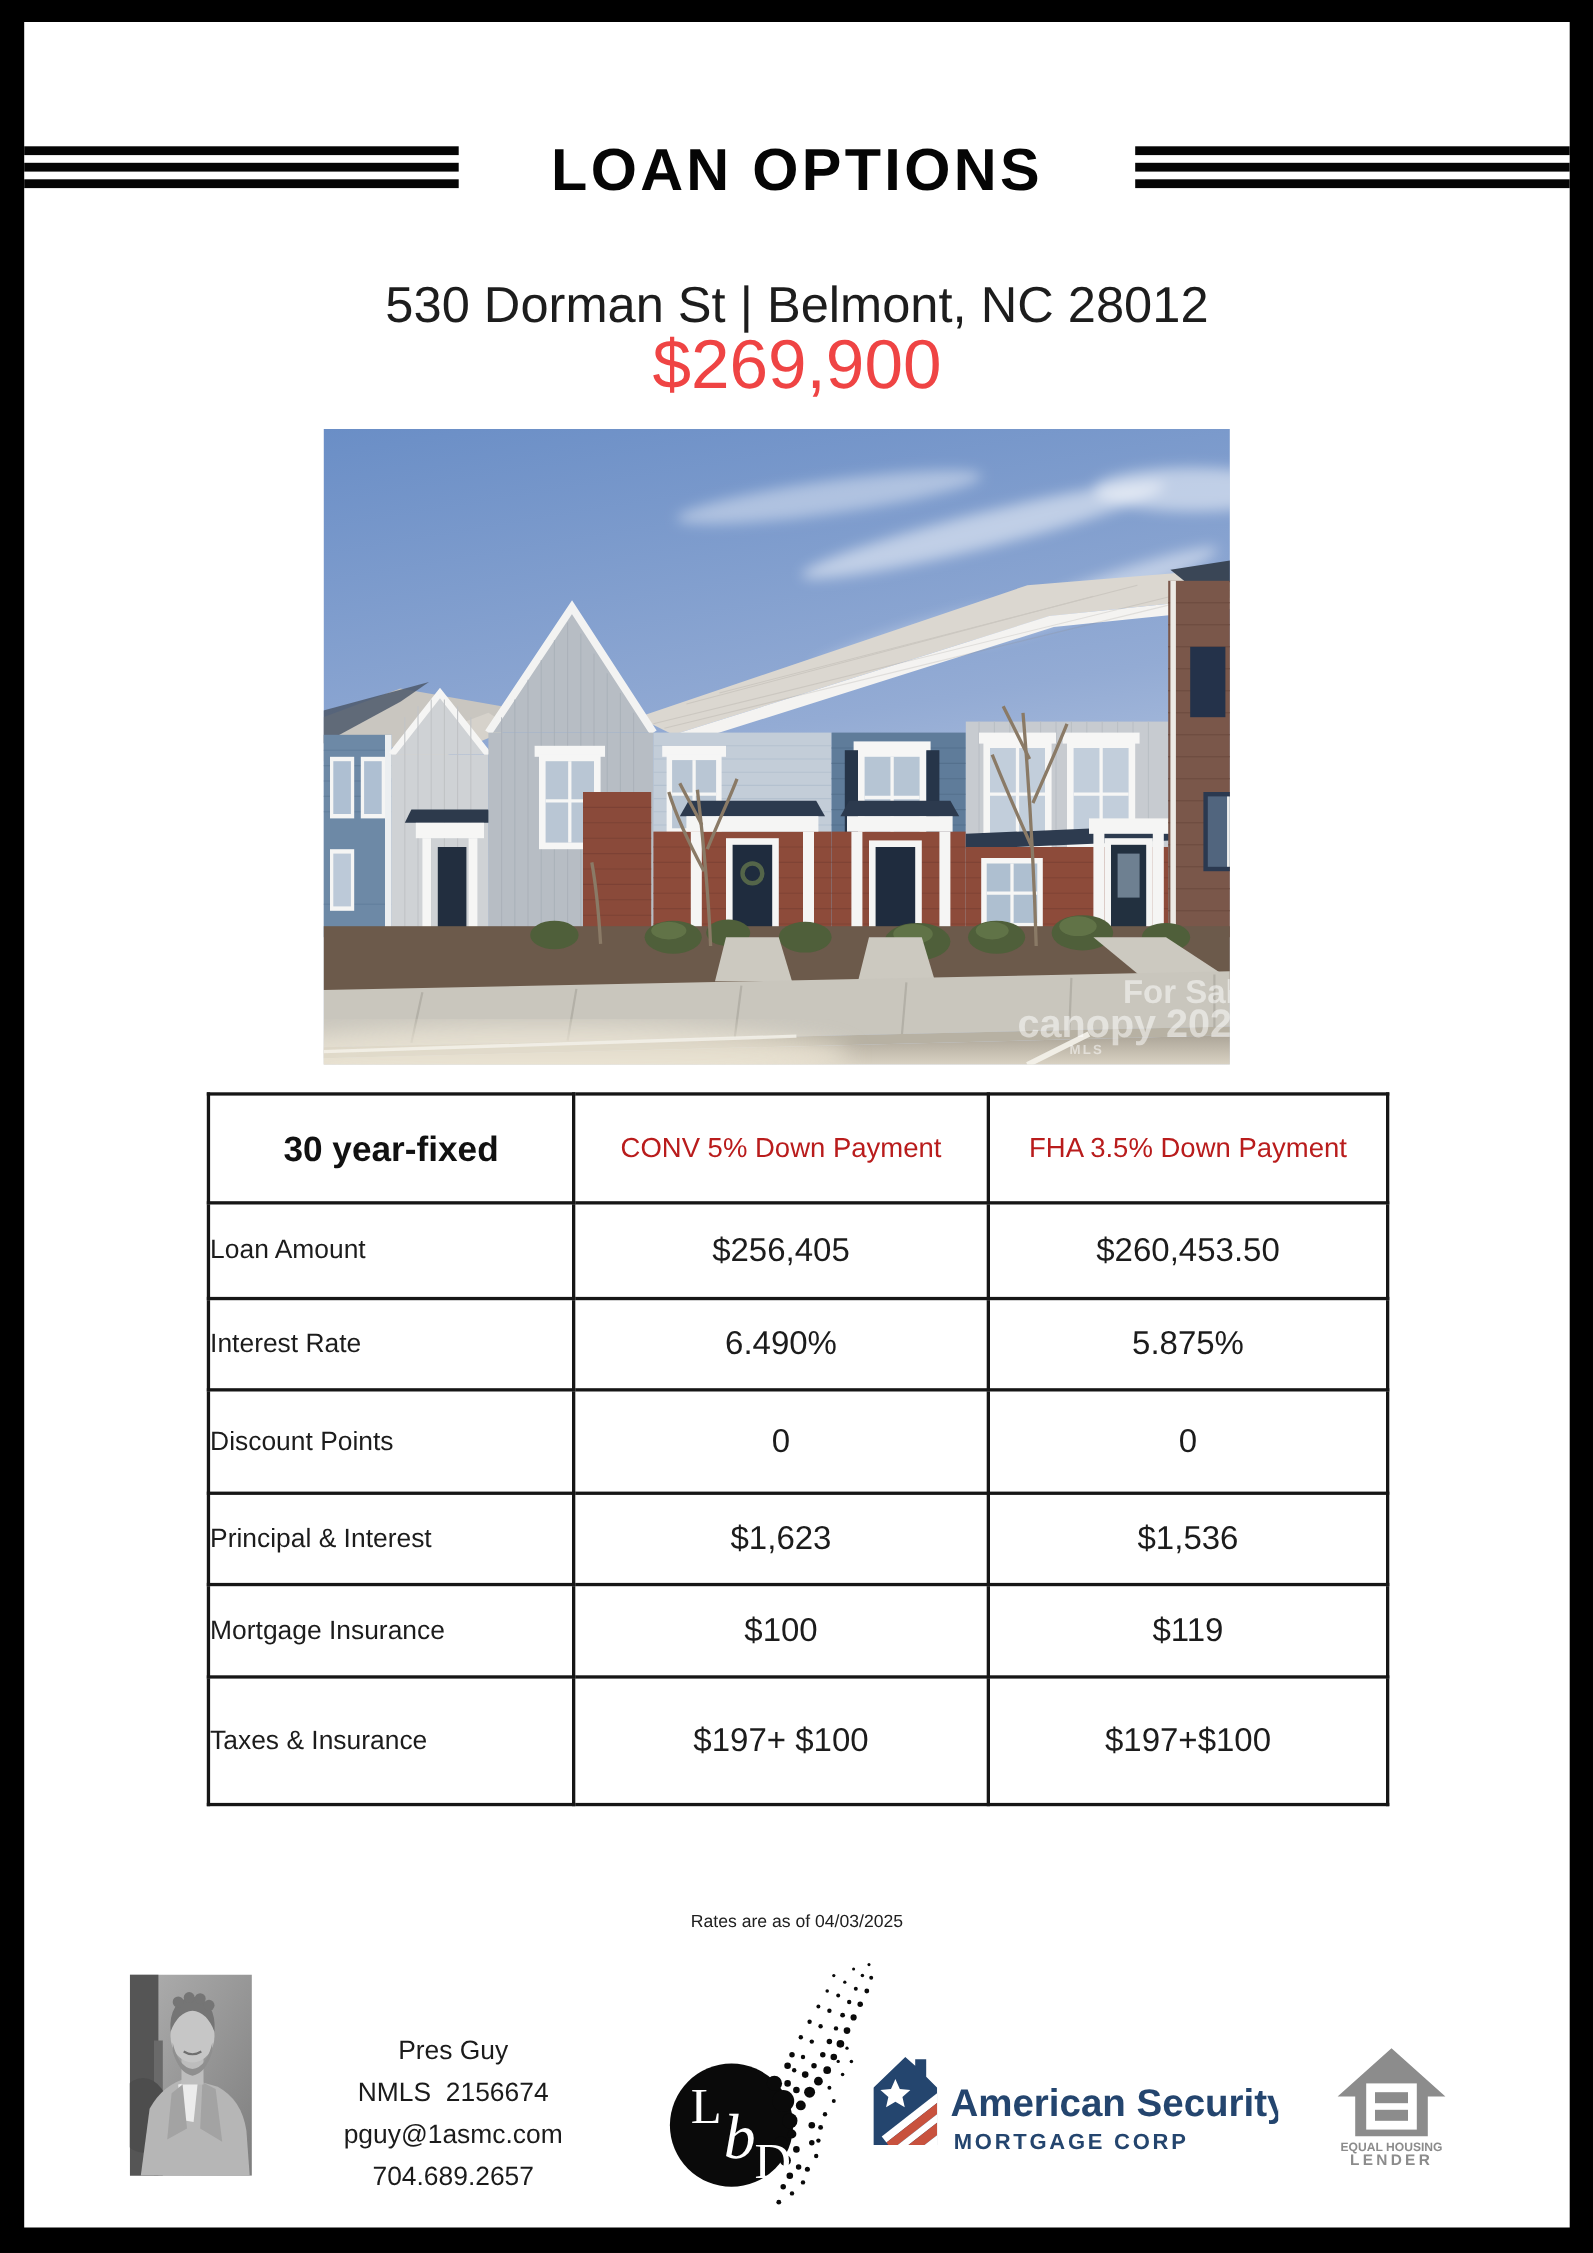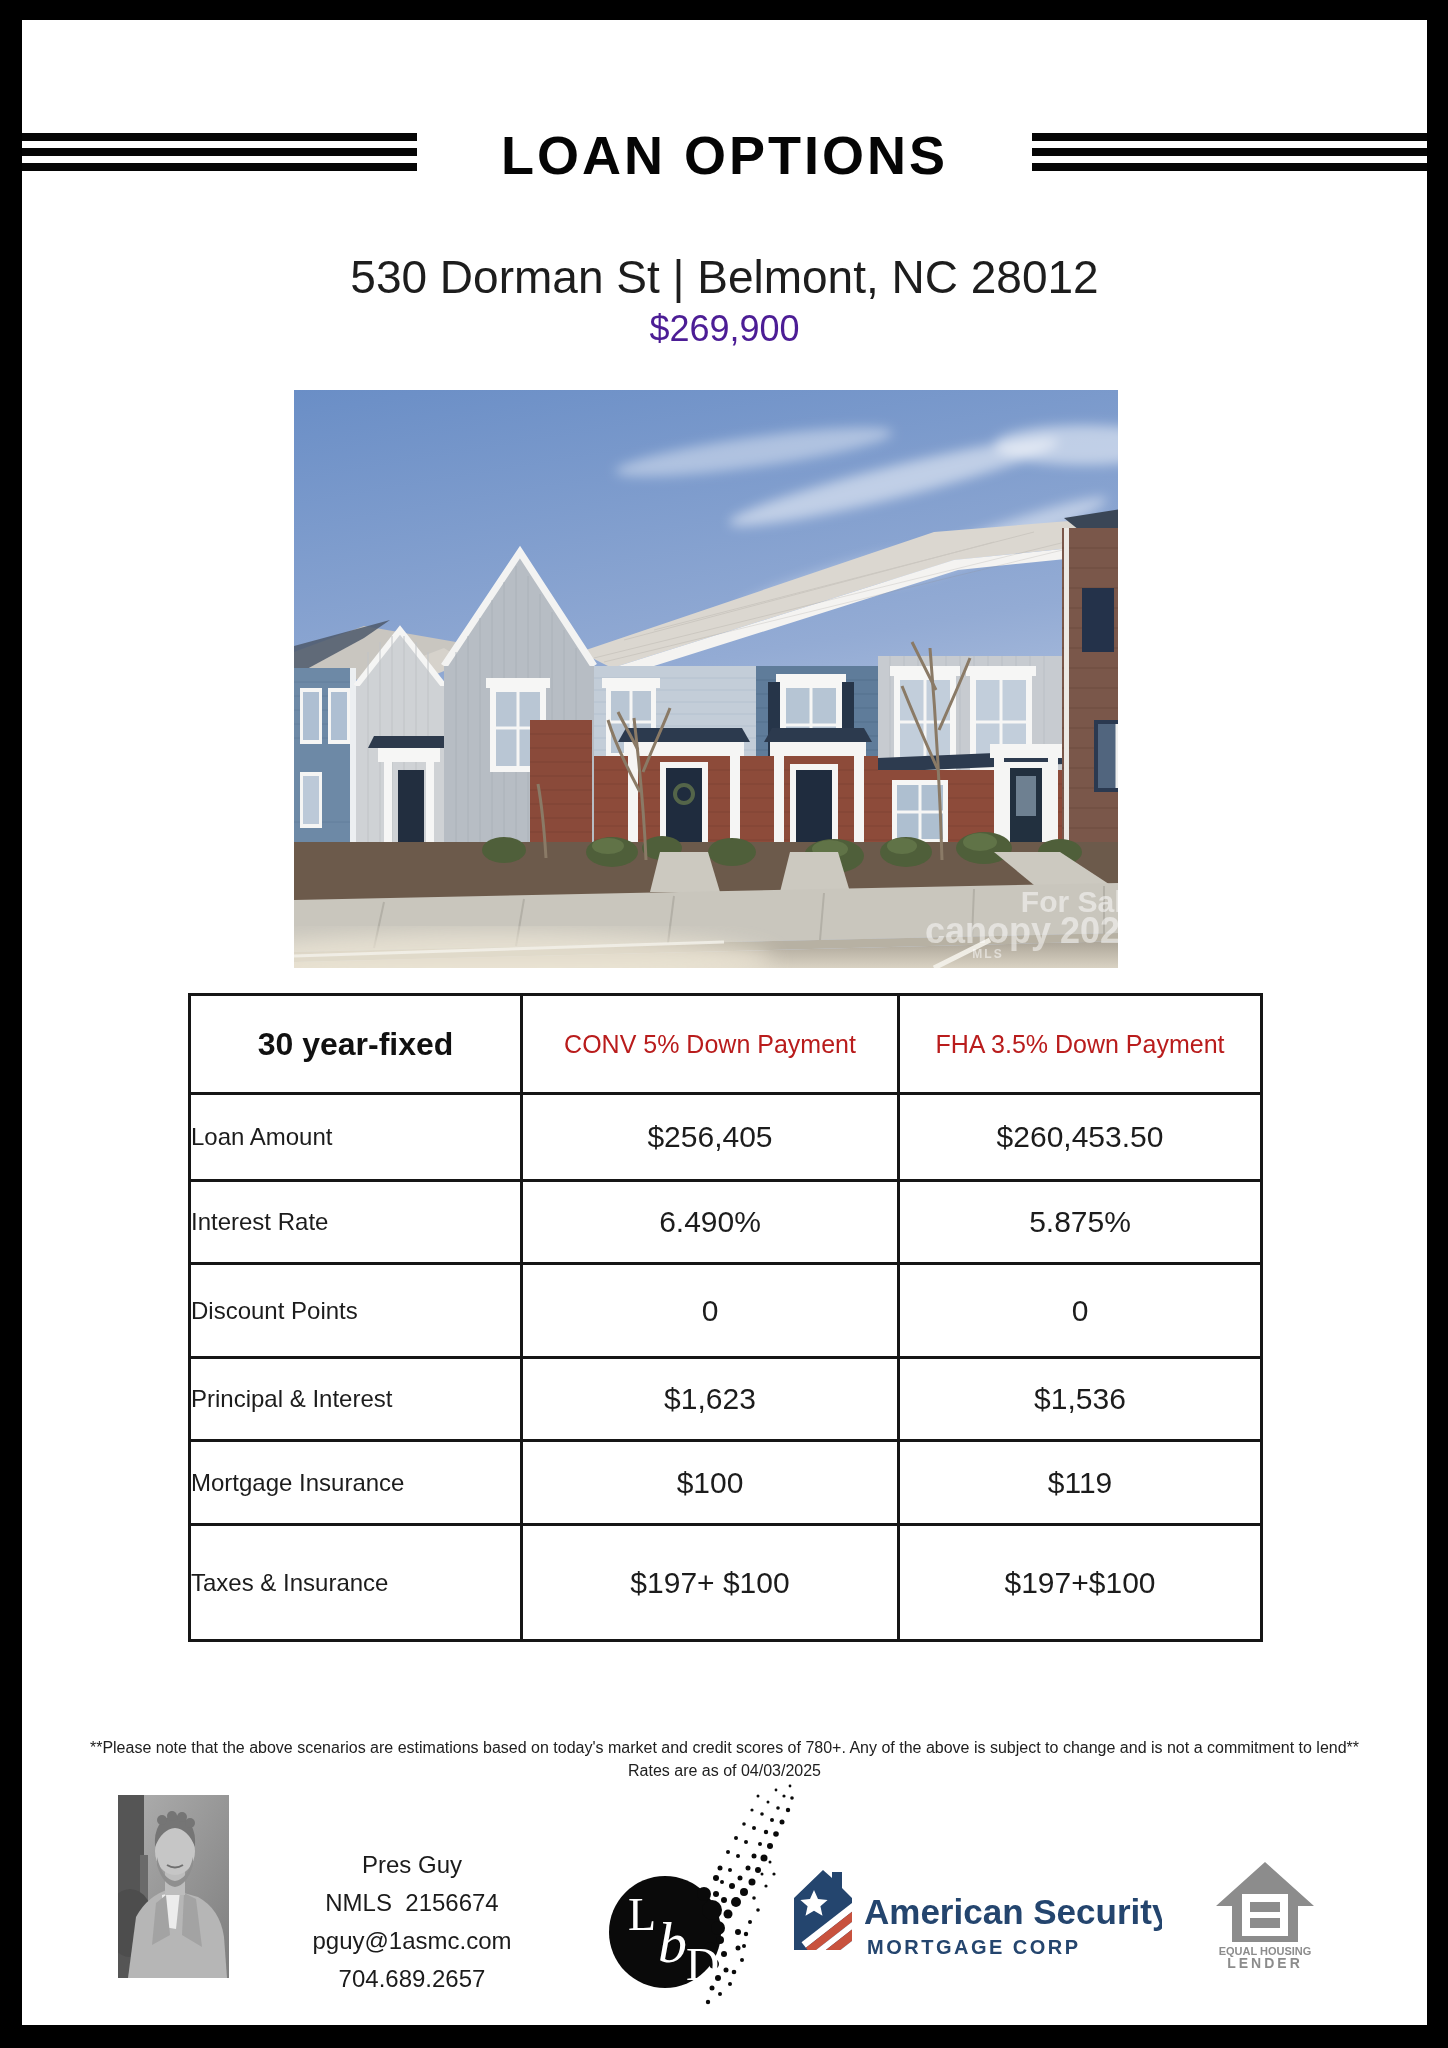--- a/index.html
+++ b/index.html
@@ -10,22 +10,22 @@
   
   .title{position:absolute;top:104px;left:0;width:100%;text-align:center;
          font-size:54px;font-weight:800;letter-spacing:3px;color:#050505;}
   .rule{position:absolute;top:113px;height:38px;display:flex;flex-direction:column;justify-content:space-between;}
   .rule .bar{height:8px;background:#050505;}
   .rule.left{left:0;width:395px;}
   .rule.right{right:0;width:395px;}
 
   .address{position:absolute;top:230px;left:0;width:100%;text-align:center;
            font-size:46px;font-weight:400;color:#1d1d1d;letter-spacing:0px;}
-  .price{position:absolute;top:288px;left:0;width:100%;text-align:center;
-         font-size:36px;font-weight:400;color:#4c1d95;}
+  .price{position:absolute;top:276px;left:0;width:100%;text-align:center;
+         font-size:63px;font-weight:400;color:#ef4444;}
 
   
   .photo{position:absolute;left:272px;top:370px;width:824px;height:578px;overflow:hidden;}
   .photo svg{display:block;}
 
   
   table.loan{position:absolute;left:166px;top:973px;width:1072px;border-collapse:collapse;
              table-layout:fixed;color:#1c1c1c;}
   table.loan td,table.loan th{border:3px solid #161616;padding:0;vertical-align:middle;}
   th.h1{font-size:32px;font-weight:700;color:#111;}
@@ -412,21 +412,20 @@
     </tr>
     <tr style="height:116px">
       <td class="lbl">Taxes &amp; Insurance</td>
       <td class="val">$197+ $100</td>
       <td class="val">$197+$100</td>
     </tr>
     </tbody>
   </table>
 
   <div class="disclaimer">
-    <div>**Please note that the above scenarios are estimations based on today's market and credit scores of 780+. Any of the above is subject to change and is not a commitment to lend**</div>
     <div>Rates are as of 04/03/2025</div>
   </div>
 
   <div class="headshot">
     <svg width="111" height="183" viewBox="0 0 111 183" xmlns="http://www.w3.org/2000/svg">
       <defs>
         <linearGradient id="hsbg" x1="0" y1="0" x2="1" y2="1">
           <stop offset="0" stop-color="#b0b0b0"></stop>
               <stop offset="1" stop-color="#7e7e7e"></stop>
         </linearGradient>

